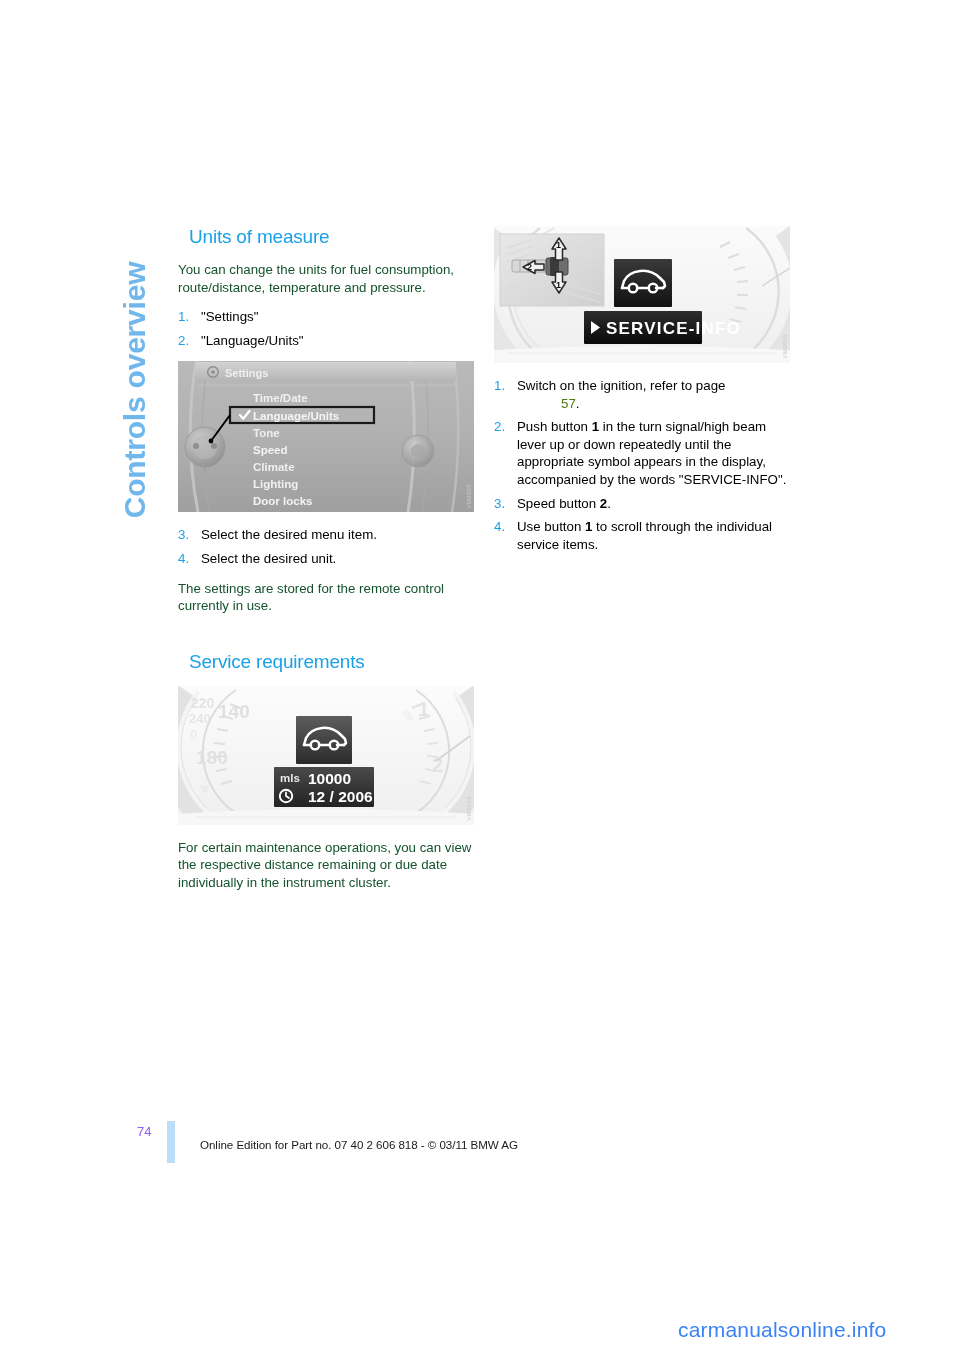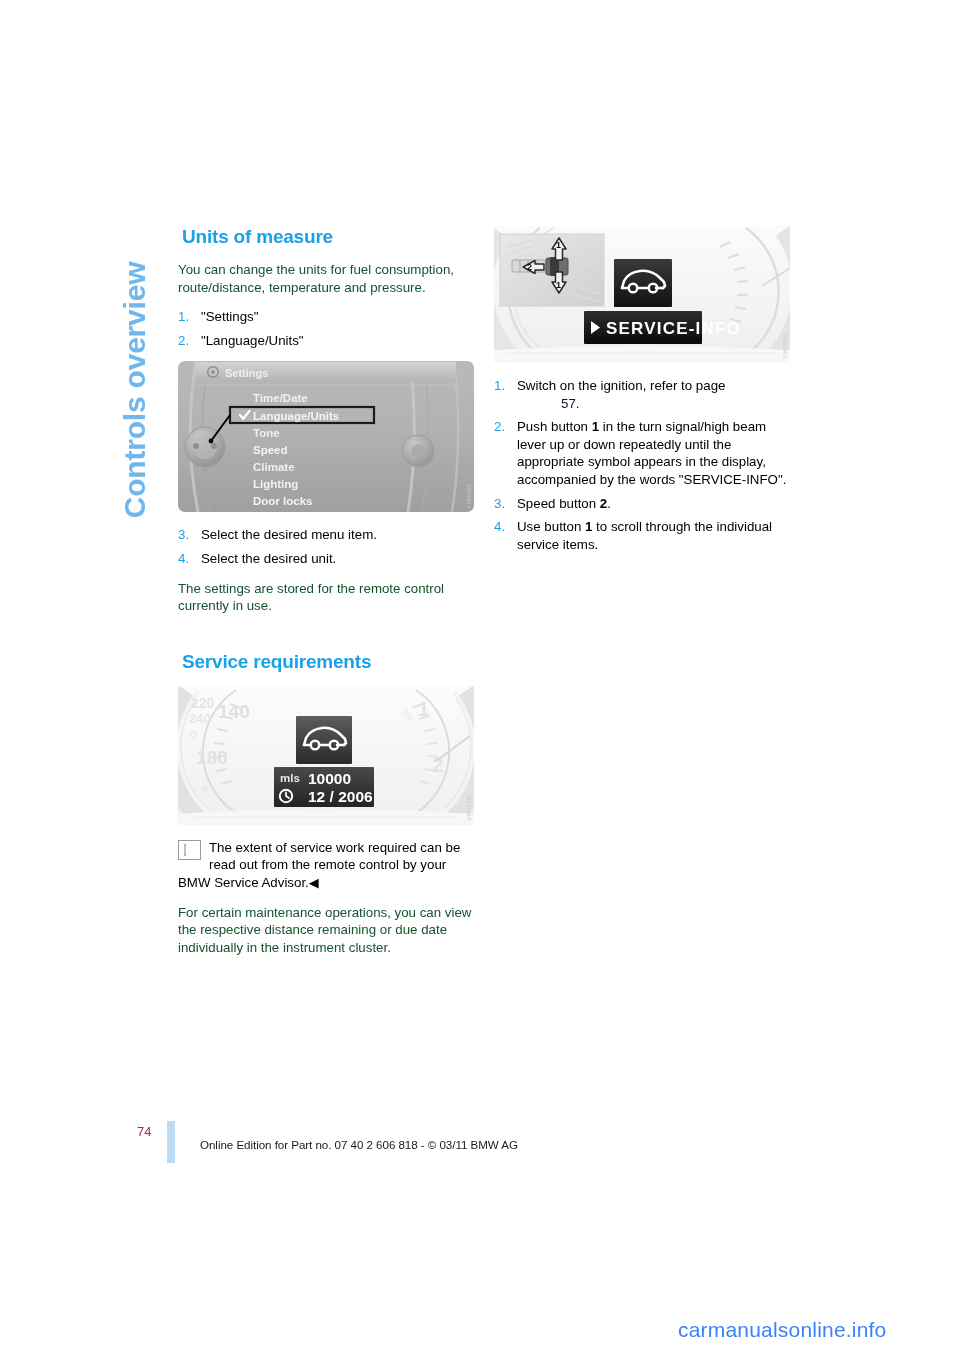--- a/index.html
+++ b/index.html
@@ -35,22 +35,22 @@
   }
 
   
   .col { position: absolute; width: 296px; }
   .col-left  { left: 178px; top: 226px; }
   .col-right { left: 494px; top: 226px; }
 
   h1.sec {
     color: #1ba1e8;
     font-size: 19px;
-    font-weight: bold;
-    margin: 0 0 13px 4px;
+    font-weight: normal;
+    margin: 0 0 13px 11px;
     letter-spacing: -0.2px;
   }
   h1.sec.second { margin-top: 0; }
 
   p.body {
     font-size: 13.3px;
     line-height: 17.6px;
     color: #14532d;
     margin: 0 0 12px 0;
   }
@@ -64,21 +64,21 @@
     line-height: 17.6px;
     margin-bottom: 6px;
     color: #000;
   }
   ol.steps li:last-child { margin-bottom: 0; }
   ol.steps li .num {
     position: absolute; left: 0; top: 0;
     color: #1ba1e8;
   }
   .b { font-weight: bold; }
-  .pglink { color: #0f172a; margin-left: 44px; }
+  .pglink { color: #4d7c0f; margin-left: 44px; }
 
   
   .note {
     position: relative;
     margin: 0 0 12px 0;
     font-size: 13.3px;
     line-height: 17.6px;
   }
   .note-icon {
     float: left;
@@ -102,40 +102,40 @@
   .note-end { font-size: 13px; }
 
   
   .fig {
     position: relative;
     width: 296px;
     margin: 0 0 14px 0;
     background: #f3f3f3;
     overflow: hidden;
   }
-  .fig-idrive { height: 151px; border-radius: 7px; }
+  .fig-idrive { height: 151px; }
   .fig-cluster { height: 139px; }
   .fig-svcinfo { height: 137px; }
   .fig svg { display: block; }
   .fig-code {
     position: absolute;
     right: 2px; bottom: 4px;
     font-size: 6px;
     color: #c9c9c9;
     letter-spacing: 0.4px;
     writing-mode: vertical-rl;
     transform: rotate(180deg);
     font-family: "Liberation Sans", sans-serif;
   }
 
   
   .footer { position: absolute; left: 0; top: 1124px; width: 960px; height: 40px; }
   .pageno {
     position: absolute; left: 137px; top: 0;
-    font-size: 13px; color: #be185d;
+    font-size: 13px; color: #8b5cf6;
   }
   .footrule {
     position: absolute; left: 167px; top: -3px;
     width: 8px; height: 42px;
     background: #bcddf5;
   }
   .foottext {
     position: absolute; left: 200px; top: 14px;
     font-size: 11.6px; color: #1a1a1a;
     letter-spacing: -0.05px;
@@ -322,28 +322,20 @@
         <path d="M108 106.3 L108 110 L111 112" stroke="#ffffff" stroke-width="1.7" fill="none" stroke-linecap="round"></path>
         <text x="130" y="116" font-family="Liberation Sans, sans-serif" font-size="15.5" font-weight="bold" fill="#ffffff">12 / 2006</text>
 
         <path d="M0 128 Q148 118 296 128 L296 139 L0 139 Z" fill="#f7f7f7"></path>
         <line x1="18" y1="131" x2="278" y2="131" stroke="#ebebeb" stroke-width="1"></line>
       </svg>
       <div class="fig-code">VM0019</div>
     </div>
 
 
-    <div class="note">
-      <span class="note-icon">
-        <svg width="21" height="18" viewBox="0 0 21 18">
-          <path d="M6 3.5 L15 9 L6 14.5 Z" fill="none" stroke="#9a9a9a" stroke-width="1.2"></path>
-        </svg>
-      </span>
-      <span>The extent of service work required can be read out from the remote control by your BMW Service Advisor.</span><span class="note-end">◀</span>
-    </div>
 
     <p class="body">For certain maintenance operations, you can view the respective distance remaining or due date individually in the instrument cluster.</p>
   </div>
 
   <div class="col col-right">
 
     <div class="fig fig-svcinfo">
       <svg width="296" height="137" viewBox="0 0 296 137">
         <defs>
           <linearGradient id="gDash2" x1="0" y1="0" x2="0" y2="1">

